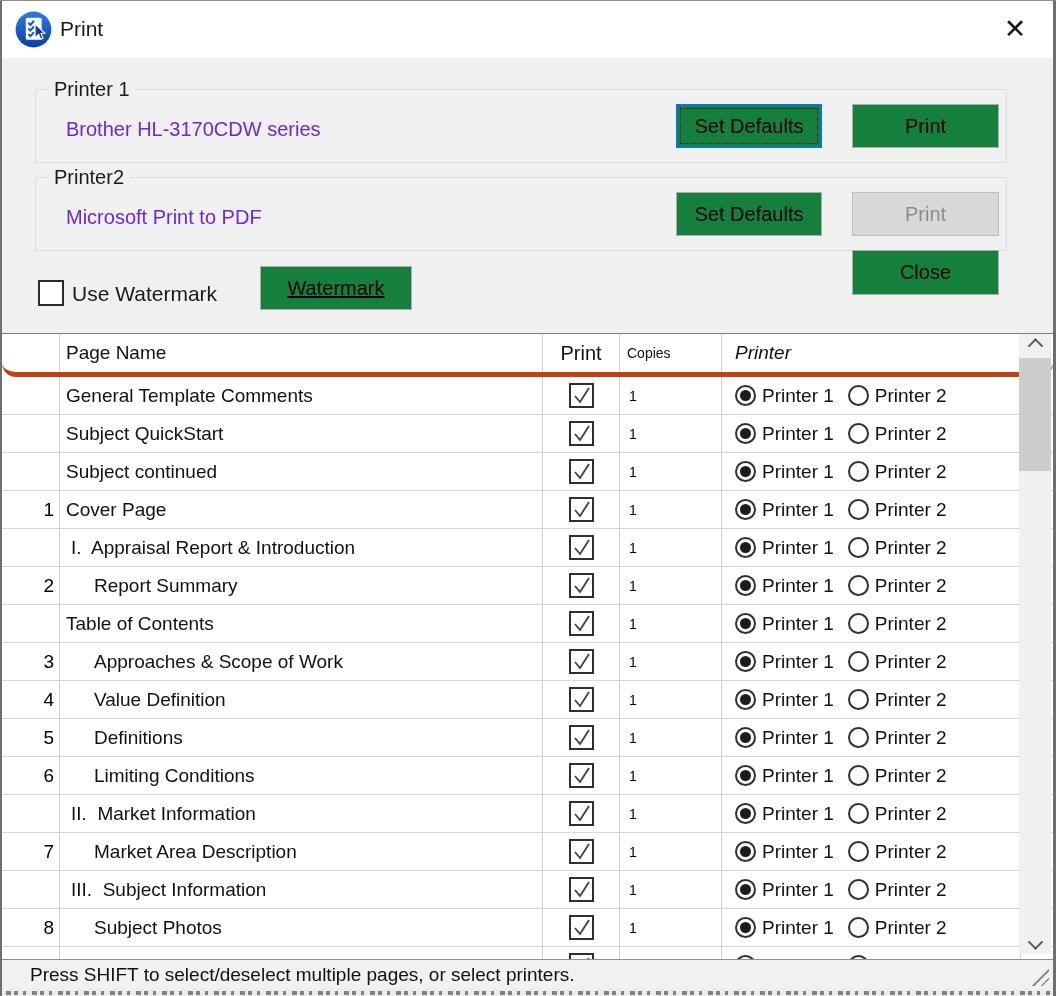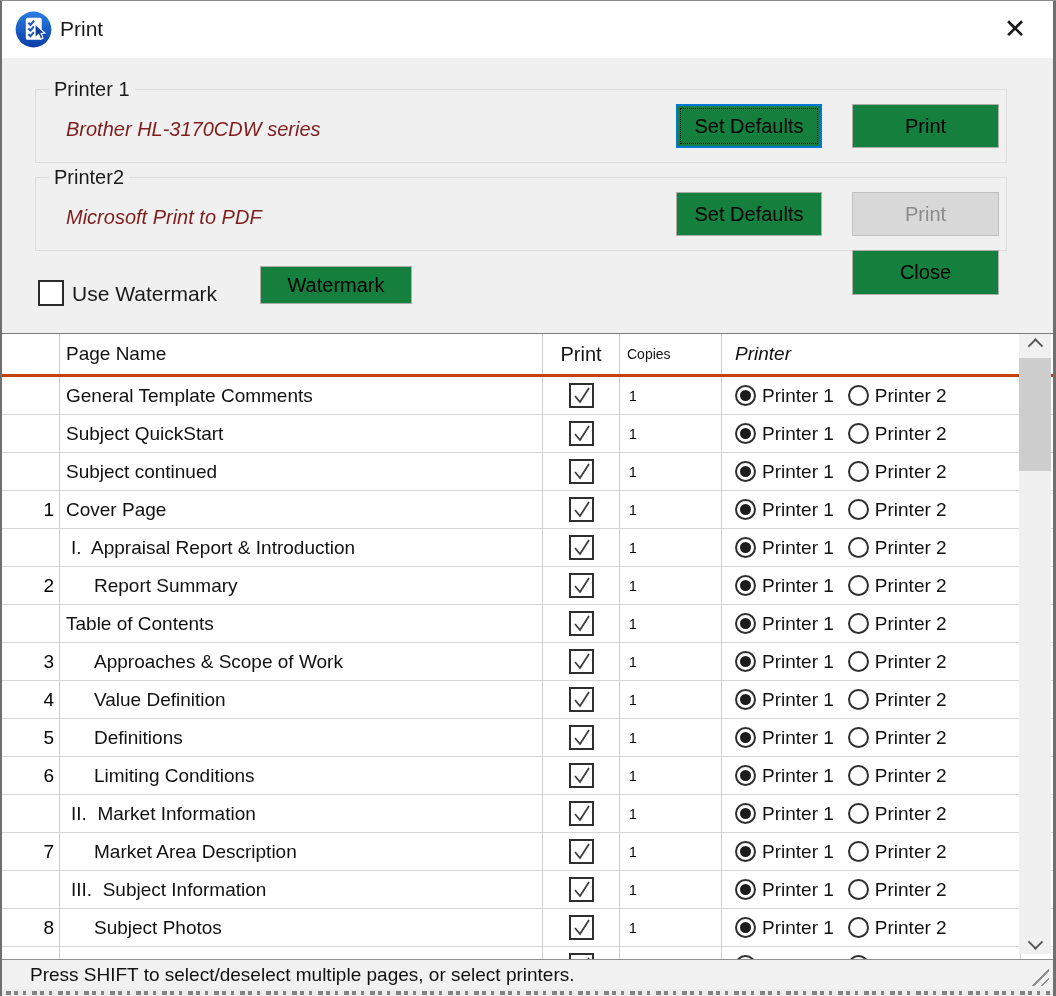--- a/index.html
+++ b/index.html
@@ -15,45 +15,45 @@
   .title-text{position:absolute;left:58px;top:16px;font-size:21px;color:#1a1a1a;}
   .close-x{position:absolute;right:20px;top:10px;width:36px;height:36px;display:flex;align-items:center;justify-content:center;
            font-size:27px;color:#171717;cursor:default;font-weight:400;}
 
   
   .panel{position:absolute;left:2px;top:57px;right:3px;height:275px;background:#f0f0f0;}
   .group{position:absolute;border:1px solid #dcdcdc;background:transparent;}
   .group1{left:33px;top:31px;width:970px;height:72px;}
   .group2{left:33px;top:119px;width:970px;height:72px;}
   .group-label{position:absolute;top:-12px;left:13px;background:#f0f0f0;padding:0 5px;font-size:20px;color:#1a1a1a;}
-  .printer-name{position:absolute;font-size:20px;color:#7f1d1d;font-style:italic;}
+  .printer-name{position:absolute;font-size:20px;color:#6d28d9;}
   .pname1{left:64px;top:60px;}
   .pname2{left:64px;top:148px;}
 
   .btn{position:absolute;display:flex;align-items:center;justify-content:center;background:#15803d;
        border:1px solid #adadad;font-size:20px;color:#000;box-sizing:border-box;cursor:default;}
   .btn.focused{border:2px solid #0078d7;outline:1px dotted #000;outline-offset:-5px;}
   .btn.disabled{color:#8b8b8b;background:#d8d8d8;border-color:#bfbfbf;}
   .b-sd1{left:674px;top:46px;width:146px;height:44px;}
   .b-p1 {left:850px;top:46px;width:147px;height:44px;}
   .b-sd2{left:674px;top:134px;width:146px;height:44px;}
   .b-p2 {left:850px;top:134px;width:147px;height:44px;}
-  .b-wm {left:258px;top:208px;width:152px;height:38px;}
+  .b-wm {left:258px;top:208px;width:152px;height:44px;text-decoration:underline;}
   .b-cl {left:850px;top:192px;width:147px;height:45px;}
 
   .wm-check{position:absolute;left:36px;top:222px;width:22px;height:22px;border:2px solid #2b2b2b;background:#fff;}
   .wm-label{position:absolute;left:70px;top:224px;font-size:21px;color:#1a1a1a;}
 
   
   .tablewrap{position:absolute;left:2px;top:332px;width:1051px;height:626px;background:#fff;
              border-top:1px solid #7a7a7a;box-sizing:border-box;overflow:hidden;}
   .thead,.trow{display:grid;grid-template-columns:58px 483px 77px 102px 299px;}
   .thead{height:43px;}
   .trow{height:38px;border-bottom:1px solid #d6d6d6;box-sizing:border-box;}
-  .thead{border-bottom:3px solid #c2410c;box-sizing:border-box;}
+  .thead{border-bottom:5px solid #c2410c;box-sizing:border-box;border-radius:14px;}
   .c{height:100%;display:flex;align-items:center;border-right:1px solid #cfcfcf;box-sizing:border-box;overflow:hidden;}
   .c.num{justify-content:flex-end;padding-right:5px;font-size:19px;}
   .c.name{font-size:19px;white-space:pre;color:#111;}
   .i0{padding-left:6px;} .i1{padding-left:11px;} .i2{padding-left:34px;}
   .c.print{justify-content:center;}
   .c.copies{padding-left:9px;font-size:14px;}
   .c.printer{padding-left:13px;font-size:19px;gap:0;}
   .h{font-size:20px;color:#111;}
   .h.name{padding-left:6px;} .h.print{justify-content:center;} .h.copies{padding-left:7px;} .h.printer{padding-left:13px;font-style:italic;}
 

